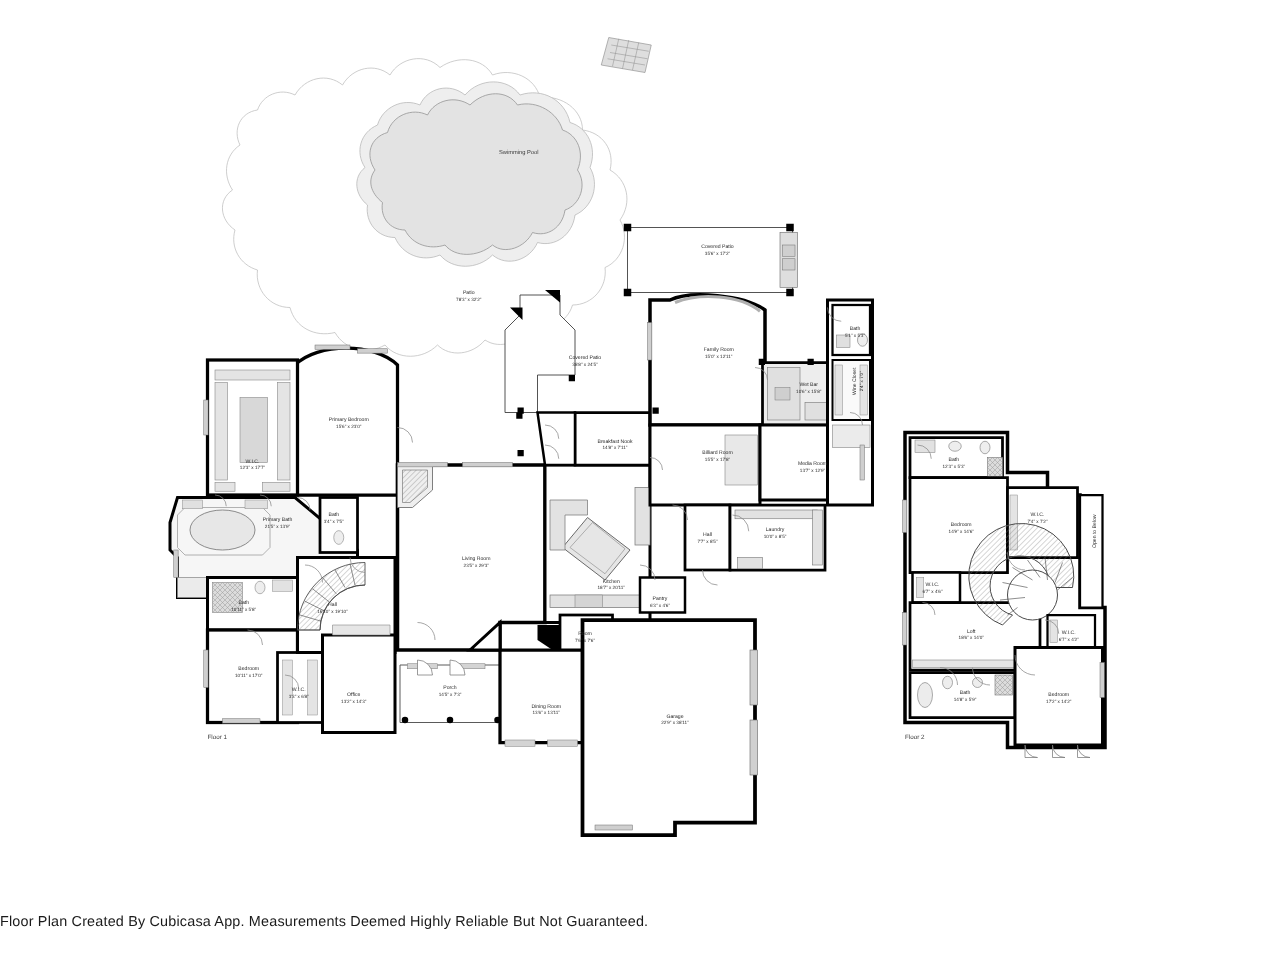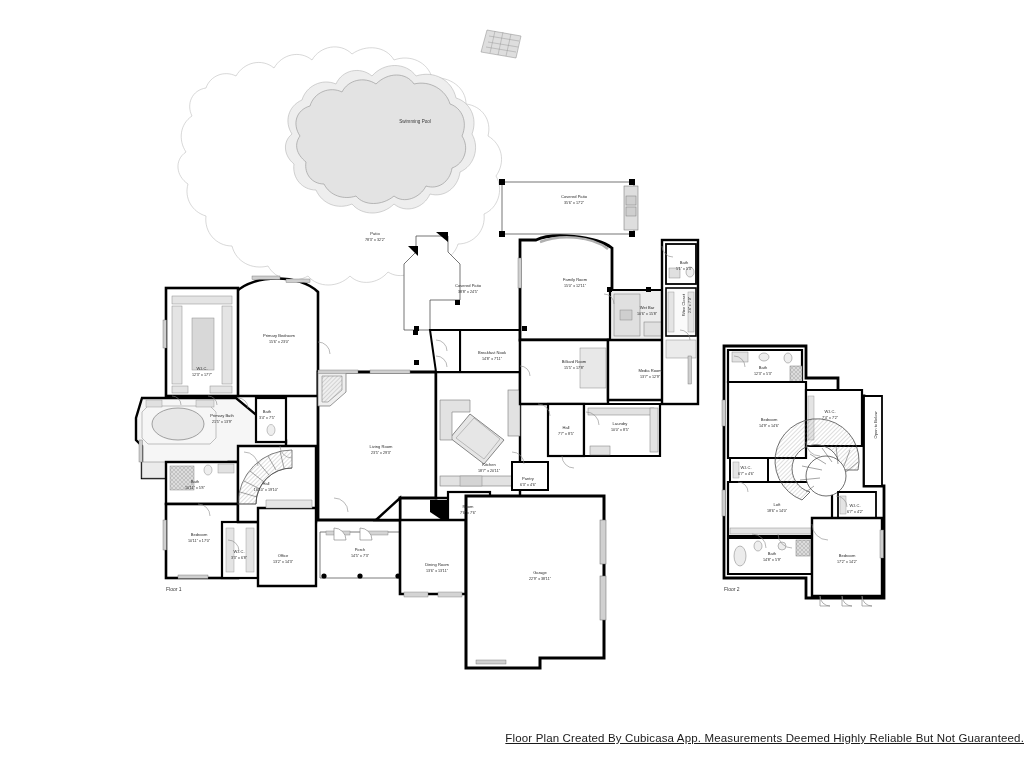--- a/index.html
+++ b/index.html
@@ -23,26 +23,25 @@
     left: 0;
     top: 0;
     width: 1024px;
     height: 768px;
   }
   .footer-caption {
     position: absolute;
     left: 0;
     right: 0;
     top: 732px;
-    text-align: right;
+    text-align: left;
     font-size: 11.5px;
     color: #1a1a1a;
     font-family: "Liberation Sans", sans-serif;
     letter-spacing: 0.15px;
-    text-decoration: underline;
   }
   
   .rm-name {
     font-family: "Liberation Sans", sans-serif;
     font-size: 4.1px;
     fill: #2b2b2b;
     text-anchor: middle;
     dominant-baseline: middle;
   }
   .rm-dim {

